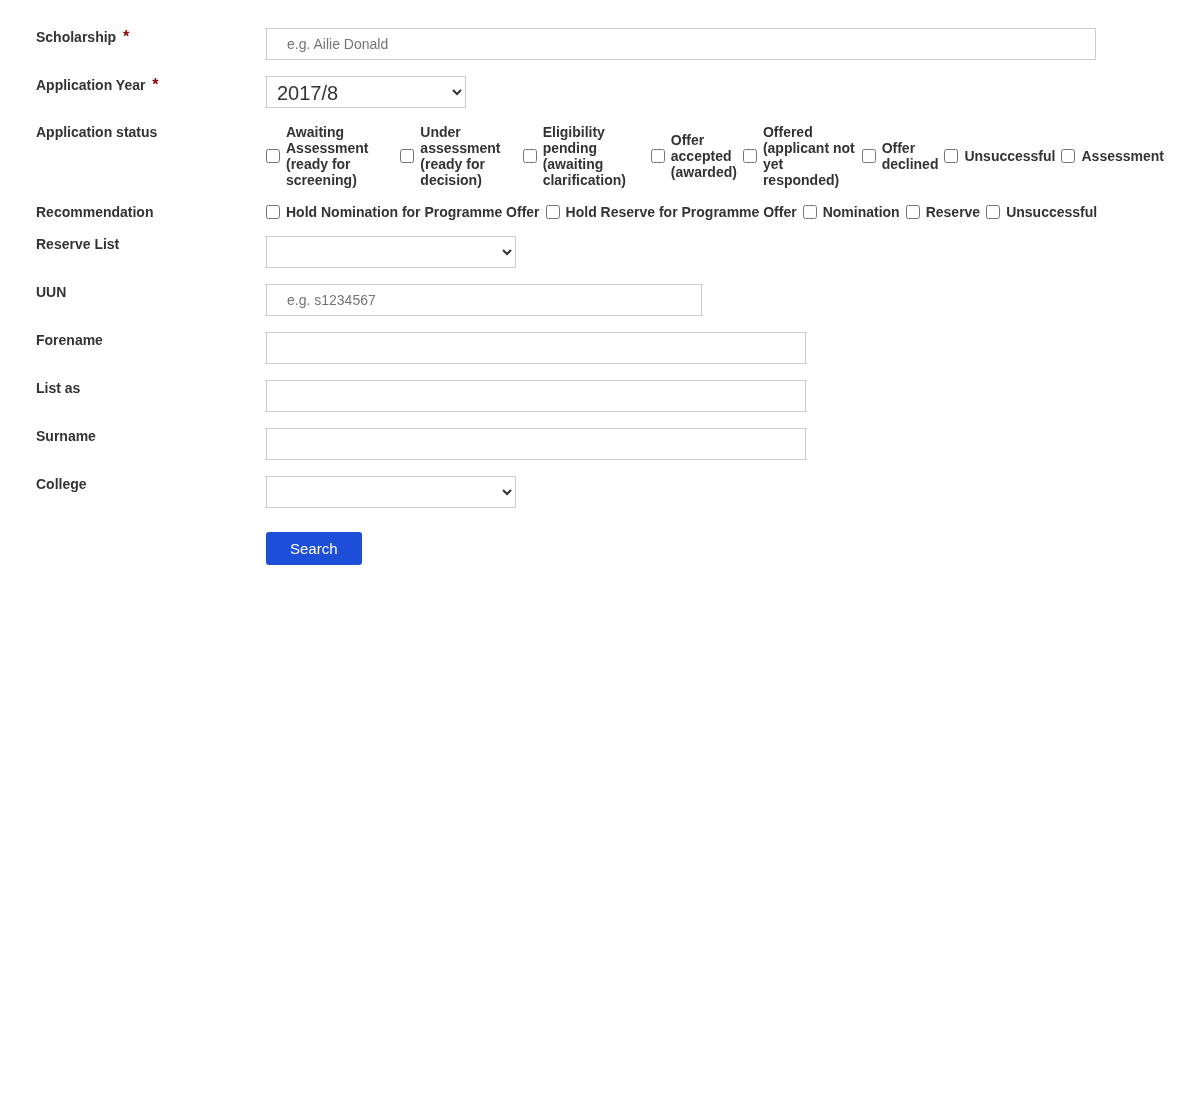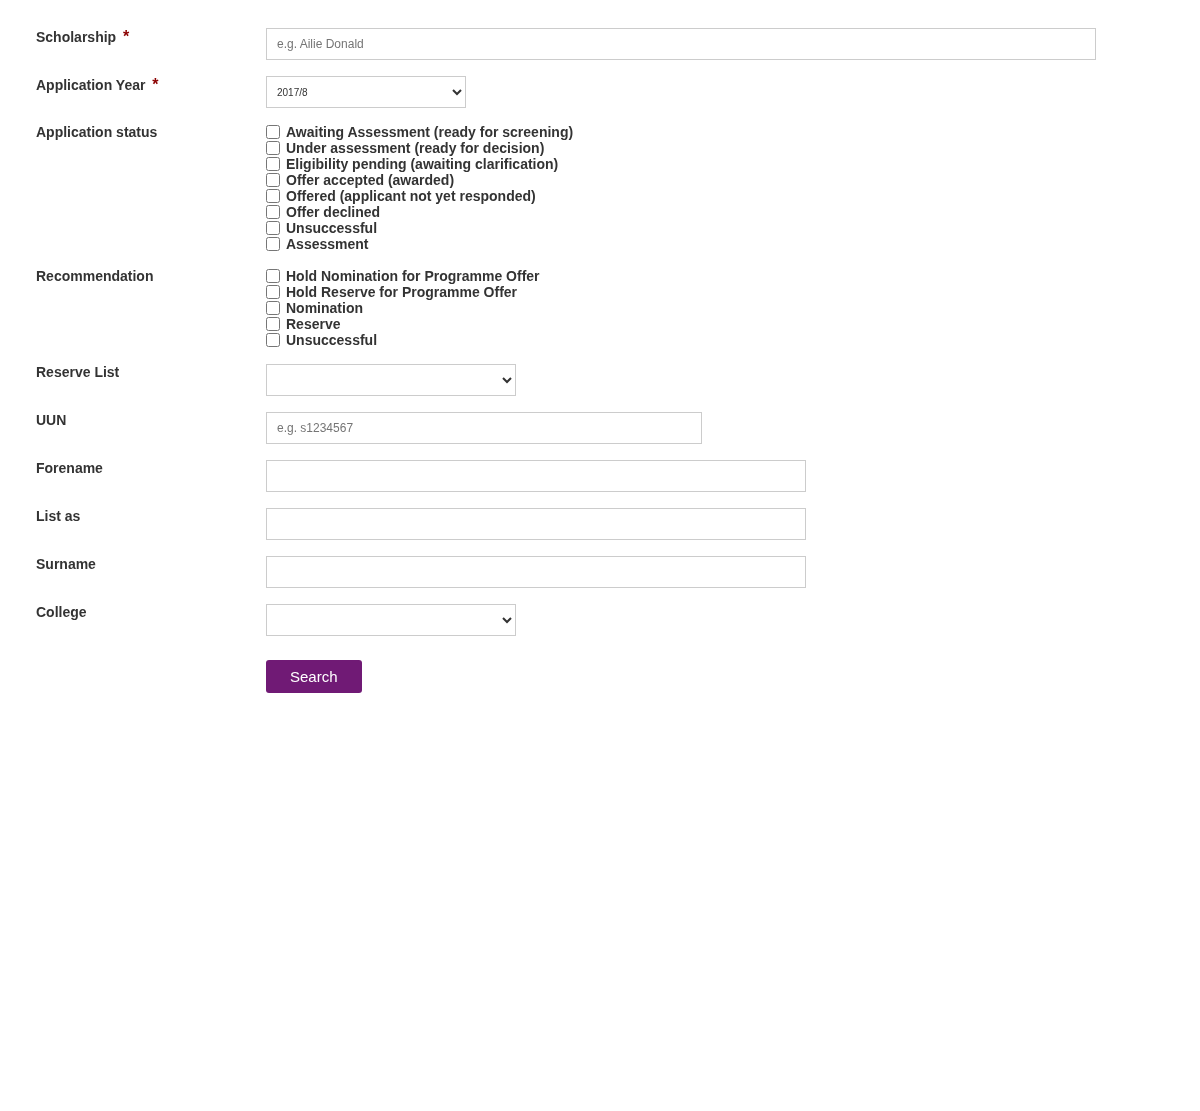--- a/index.html
+++ b/index.html
@@ -44,60 +44,61 @@
     }
 
     .input-cell {
       padding-left: 60px;
     }
 
     .text-input {
       width: 830px;
       height: 32px;
       border: 1px solid #ccc;
-      padding: 5px 10px;
-      font-size: 12px;
+      padding: 5px 20px;
+      font-size: 14px;
       color: #999;
       background: #fff;
     }
 
     .text-input-value {
       width: 830px;
       height: 32px;
       border: 1px solid #ccc;
       padding: 5px 10px;
       font-size: 14px;
       color: #333;
       background: #fff;
     }
 
     .select-input {
       height: 32px;
       border: 1px solid #ccc;
       padding: 4px 6px;
-      font-size: 10px;
+      font-size: 20px;
       background: #fff;
       color: #333;
     }
 
     .select-year {
       width: 200px;
     }
 
     .select-reserve {
       width: 250px;
     }
 
     .select-college {
       width: 250px;
     }
 
     .checkbox-group {
       display: flex;
-      flex-direction: column;
+      flex-direction: row;
+      gap: 6px;
     }
 
     .checkbox-item {
       display: flex;
       align-items: center;
       gap: 6px;
       cursor: pointer;
     }
 
     .checkbox-item input[type="checkbox"] {
@@ -107,21 +108,21 @@
       cursor: pointer;
       flex-shrink: 0;
     }
 
     .checkbox-label {
       font-weight: bold;
       color: #333;
     }
 
     .search-button {
-      background-color: #701a75;
+      background-color: #1d4ed8;
       color: #fff;
       border: none;
       padding: 8px 24px;
       font-size: 15px;
       cursor: pointer;
       border-radius: 3px;
       margin-top: 8px;
     }
 
     .school-input {

